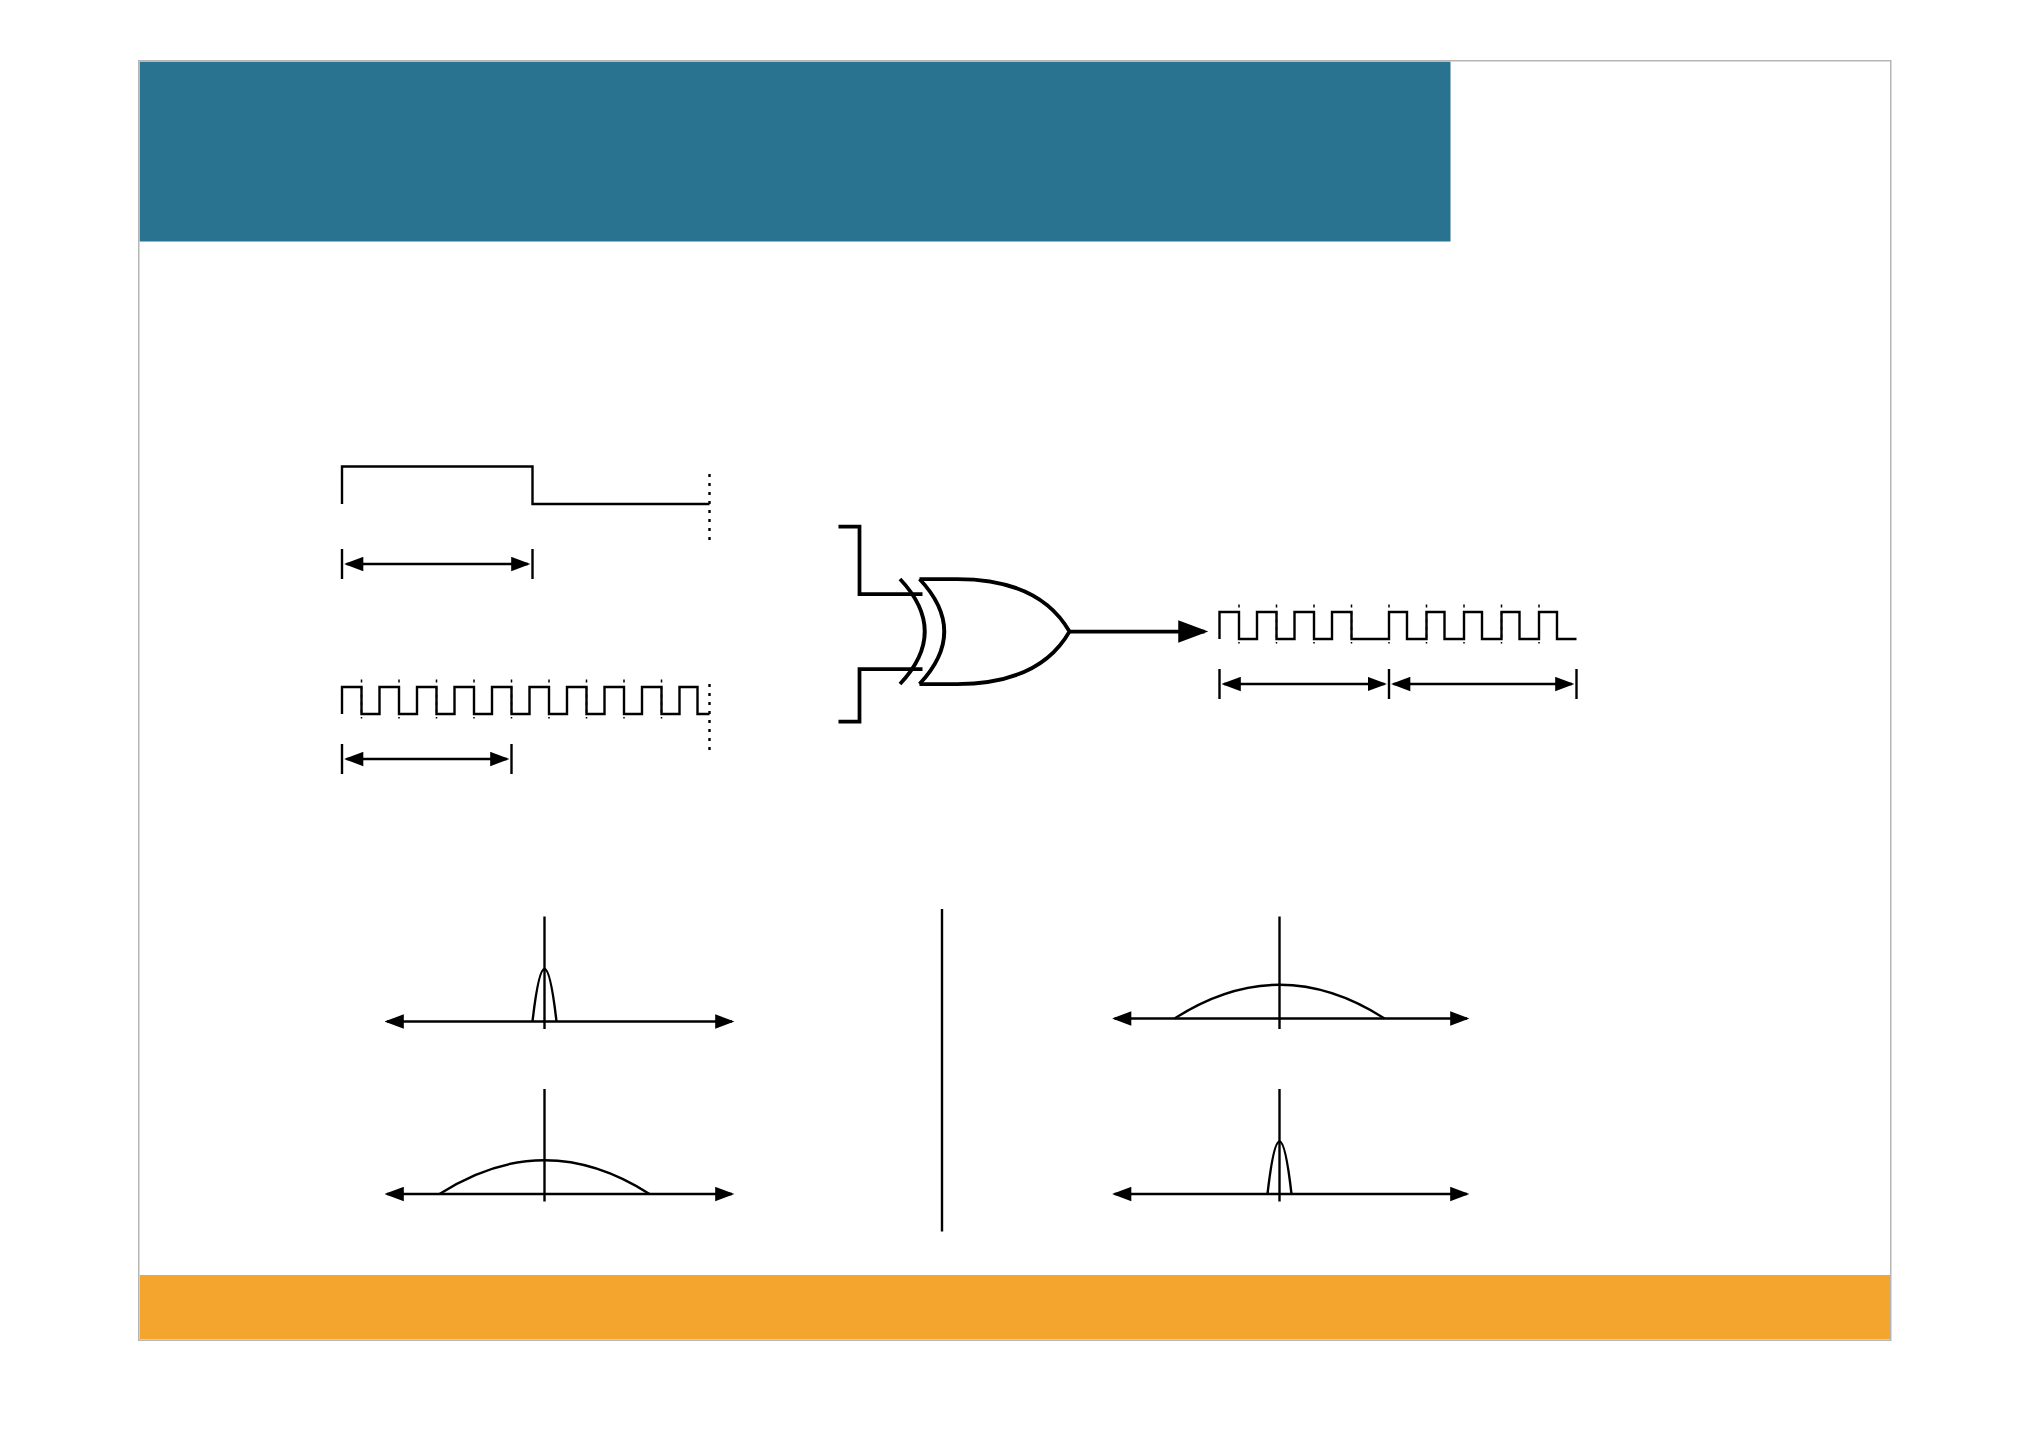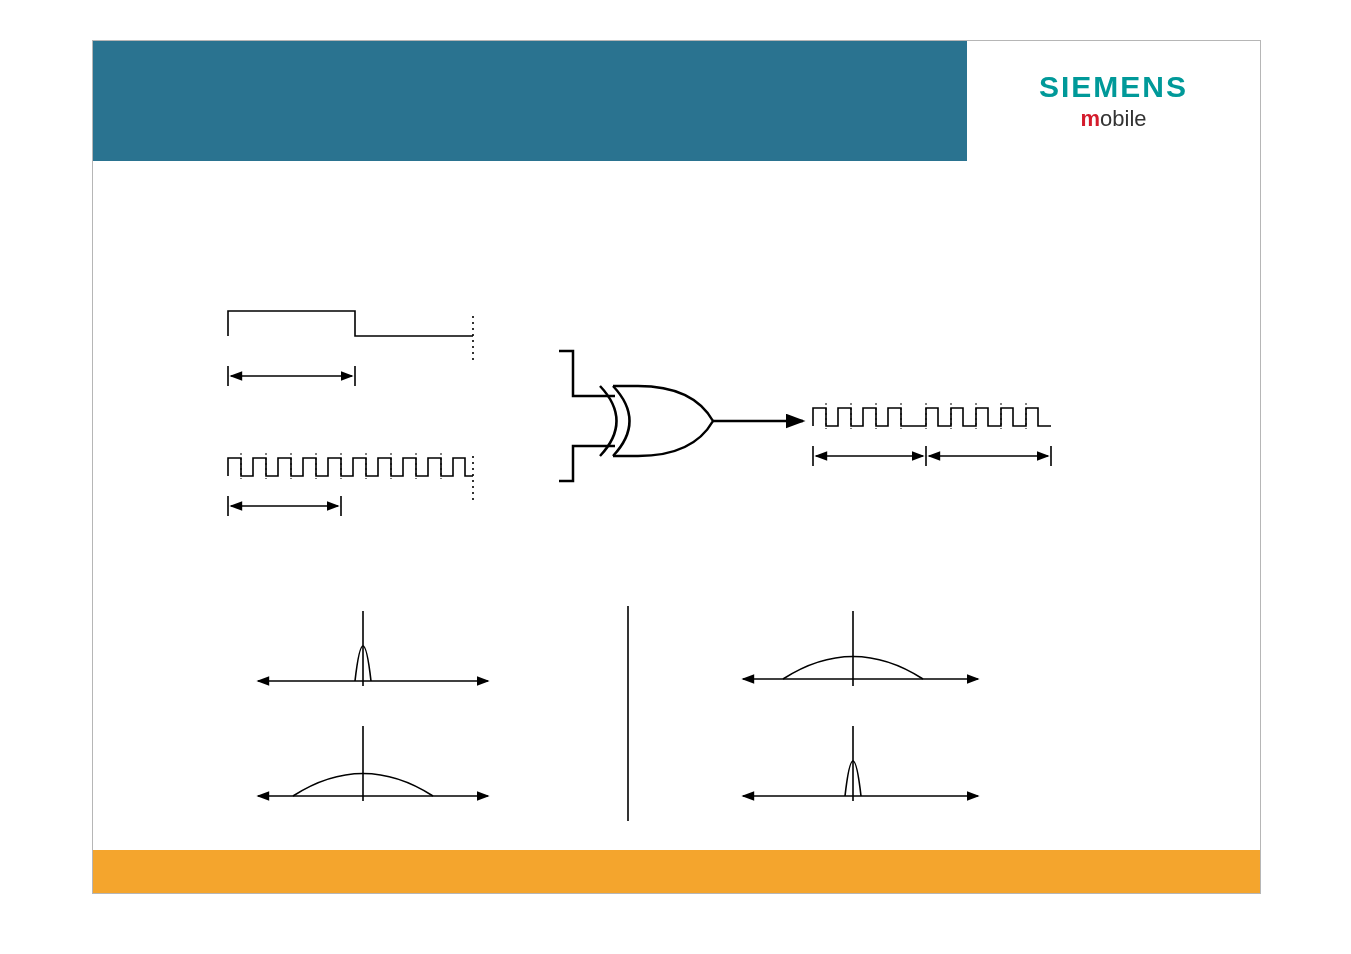--- a/index.html
+++ b/index.html
@@ -20,26 +20,20 @@
   .diag svg{width:100%;height:100%;display:block;}
 </style>
 </head>
 <body>
 
 <div class="page">
   <div class="slide">
 
     <div class="header">
       <div class="header-left"></div>
-      <div class="header-right">
-        <div class="brand">SIEMENS</div>
-        <div class="brand-sub">
-          <span class="m">m</span><span class="rest">obile</span>
-        </div>
-      </div>
     </div>
 
     <div class="diag">
       <svg viewBox="0 0 1167 689">
         <defs>
           <marker id="ah" markerWidth="10" markerHeight="10" refX="7" refY="3" orient="auto">
             <path d="M0,0 L8,3 L0,6 Z" fill="#000"></path>
           </marker>
           <marker id="ahStart" markerWidth="10" markerHeight="10" refX="1" refY="3" orient="auto">
             <path d="M8,0 L0,3 L8,6 Z" fill="#000"></path>

